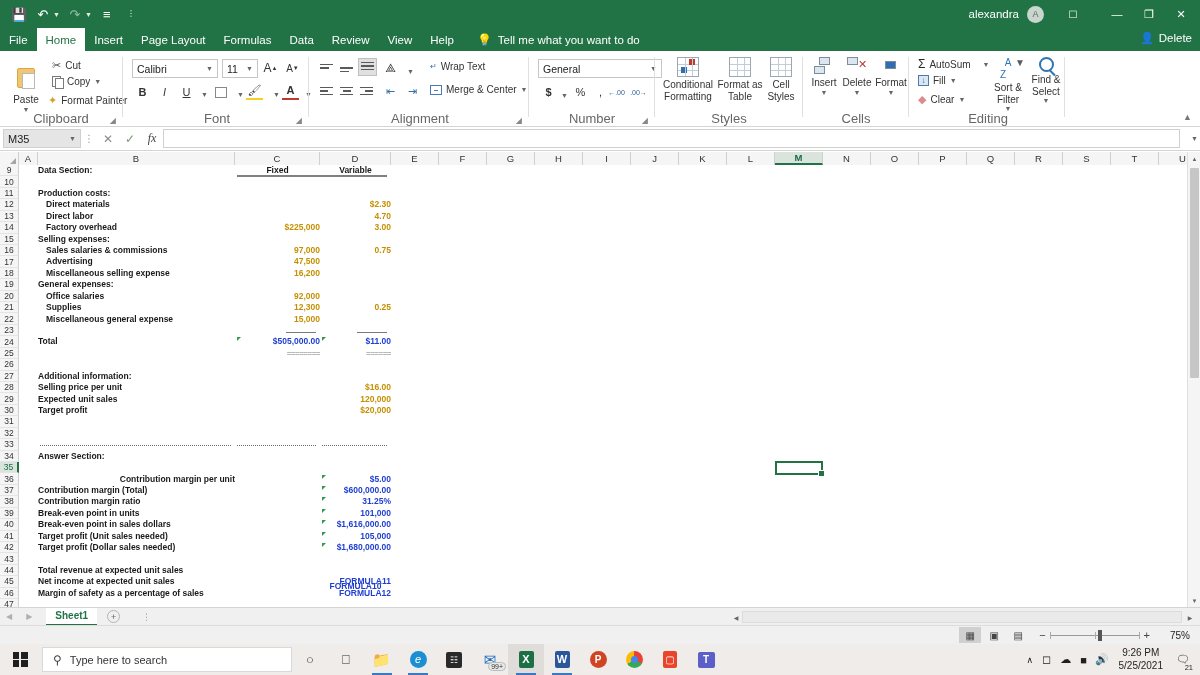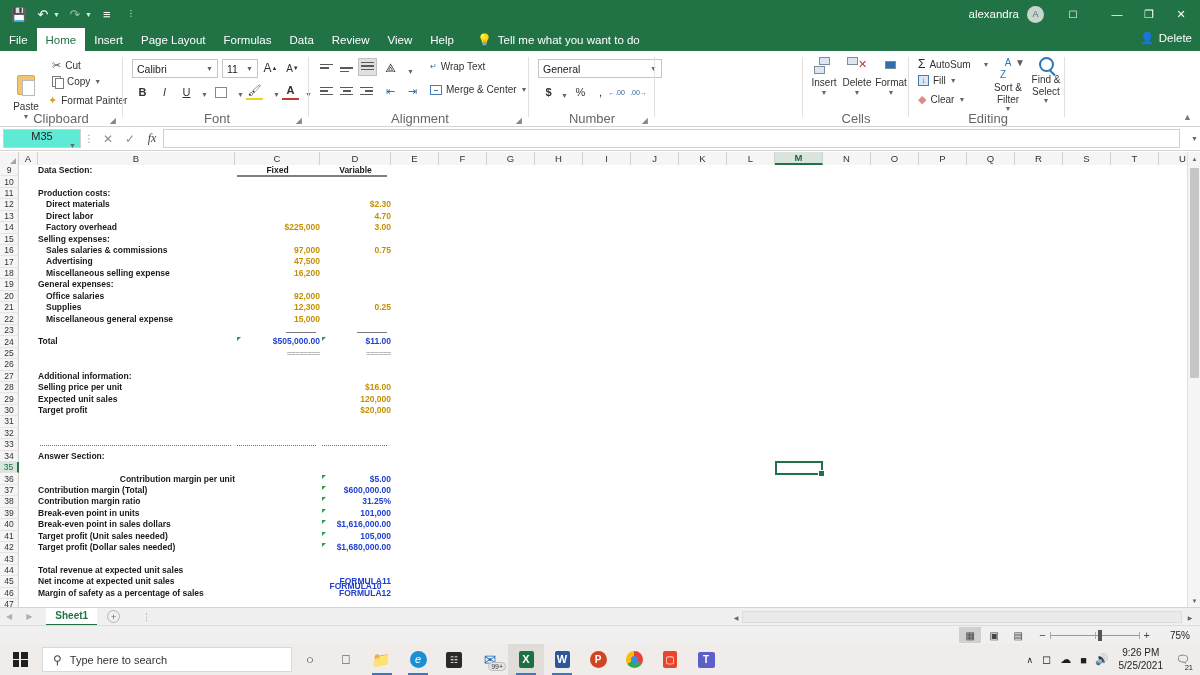--- a/index.html
+++ b/index.html
@@ -187,22 +187,22 @@
   .collapse-ribbon { position: absolute; right: 8px; bottom: 4px; font-size: 9px; color: #777; }
 
   
   .fxbar {
     position: absolute; top: 127px; left: 0; width: 1200px; height: 24px;
     background: #ffffff; display: flex; align-items: center;
     border-bottom: 1px solid #d4d4d4;
   }
   .namebox {
     width: 78px; height: 19px; margin-left: 3px; border: 1px solid #d0d0d0;
-    background: #5eead4; display: flex; align-items: center; padding: 0 4px;
-    font-size: 11px; color: #222; flex-direction: column;
+    background: #e5e5e5; display: flex; align-items: center; padding: 0 4px;
+    font-size: 11px; color: #222;
   }
   .namebox .caret { margin-left: auto; font-size: 7px; color: #666; }
   .fx-dots { width: 16px; text-align: center; font-size: 10px; color: #999; }
   .fx-btn { width: 22px; text-align: center; font-size: 12px; color: #8a8a8a; }
   .fx-btn.fx { font-style: italic; font-family: "Liberation Serif", serif; color: #444; }
   .fx-input {
     flex: 1; height: 19px; border: 1px solid #d0d0d0; background: #fff;
     margin-right: 20px; font-size: 11px; padding: 0 4px; display: flex; align-items: center;
   }
   .fx-expand { position: absolute; right: 2px; font-size: 7px; color: #666; }
@@ -400,21 +400,21 @@
     </div>
     <div class="share-btn">
       <span>👤</span>
       <span>Delete</span>
     </div>
   </div>
 
   <div class="ribbon">
 
     <div class="rgroup" style="left:0; width:122px">
-      <div class="bigbtn" style="left:6px; top:24px; width:40px">
+      <div class="bigbtn" style="left:6px; top:17px; width:40px">
         <span class="ic paste-icon">
           <span class="clip"></span>
             <span class="pg"></span>
         </span>
         <span>Paste</span>
         <span class="mini-caret">▼</span>
       </div>
       <div class="smitem" style="left:52px; top:8px">
         <span class="scissors">✂</span>
         <span>Cut</span>
@@ -534,20 +534,38 @@
       <div class="fbtn mini-caret" style="left:24px; top:35px">▼</div>
       <div class="fbtn" style="left:40px; top:32px">%</div>
       <div class="fbtn" style="left:60px; top:32px">,</div>
       <div class="fbtn" style="left:76px; top:32px; font-size:7px; color:#2a5d96">←.00</div>
       <div class="fbtn" style="left:98px; top:32px; font-size:7px; color:#2a5d96">.00→</div>
       <div class="rgroup-label">Number</div>
       <div class="dlg" style="right:4px">◢</div>
     </div>
     <div class="rsep" style="left:654px"></div>
 
+    <div class="rgroup" style="left:658px; width:142px">
+      <div class="bigbtn" style="left:2px; top:6px; width:56px">
+        <span class="ic grid-ic cf-ic">
+            <span class="b1"></span>
+            <span class="b2"></span>
+          </span>
+        <span>Conditional Formatting</span>
+      </div>
+      <div class="bigbtn" style="left:58px; top:6px; width:48px">
+        <span class="ic grid-ic"></span>
+        <span>Format as Table</span>
+      </div>
+      <div class="bigbtn" style="left:104px; top:6px; width:38px">
+        <span class="ic grid-ic"></span>
+        <span>Cell Styles</span>
+      </div>
+      <div class="rgroup-label">Styles</div>
+    </div>
     <div class="rsep" style="left:802px"></div>
 
     <div class="rgroup" style="left:806px; width:100px">
       <div class="bigbtn" style="left:2px; top:6px; width:32px">
         <span class="ic cellic">
           <span class="box" style="left:5px;top:0"></span>
             <span class="box" style="left:0;top:9px"></span>
         </span>
         <span>Insert</span>
         <span class="mini-caret">▼</span>

